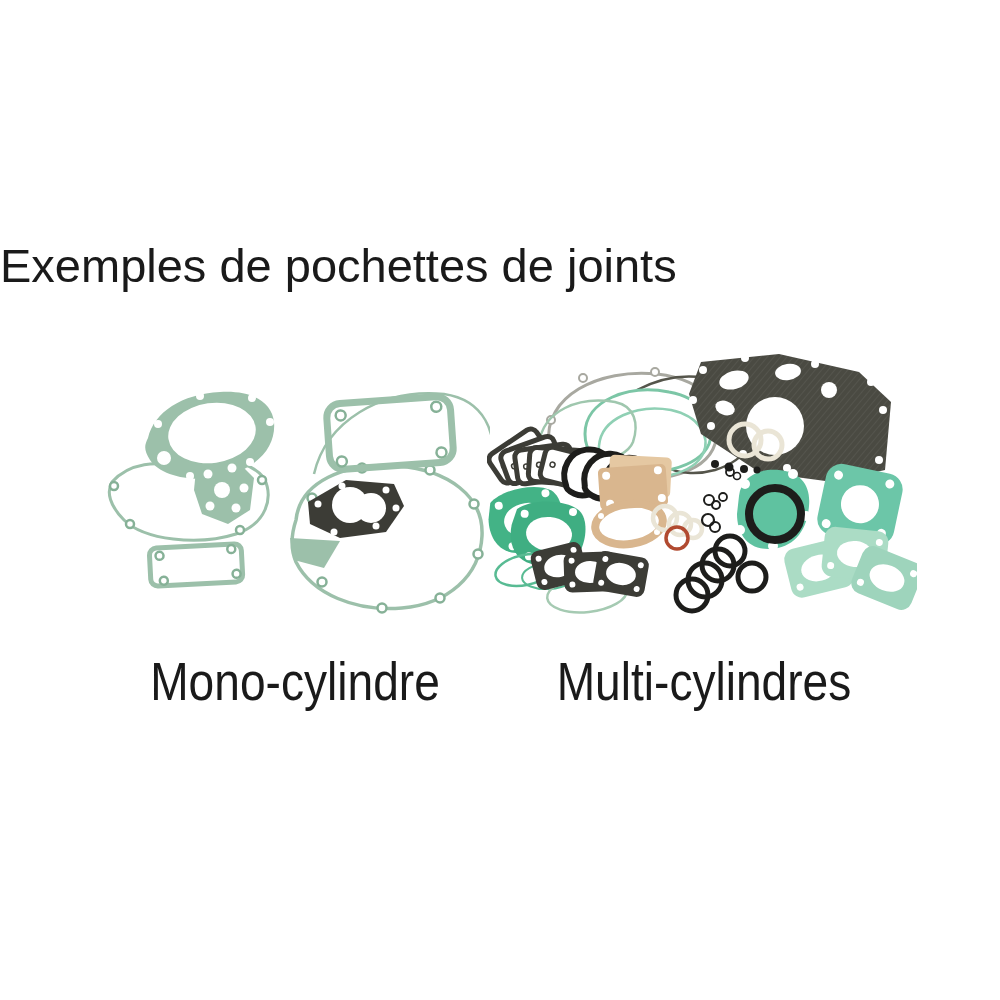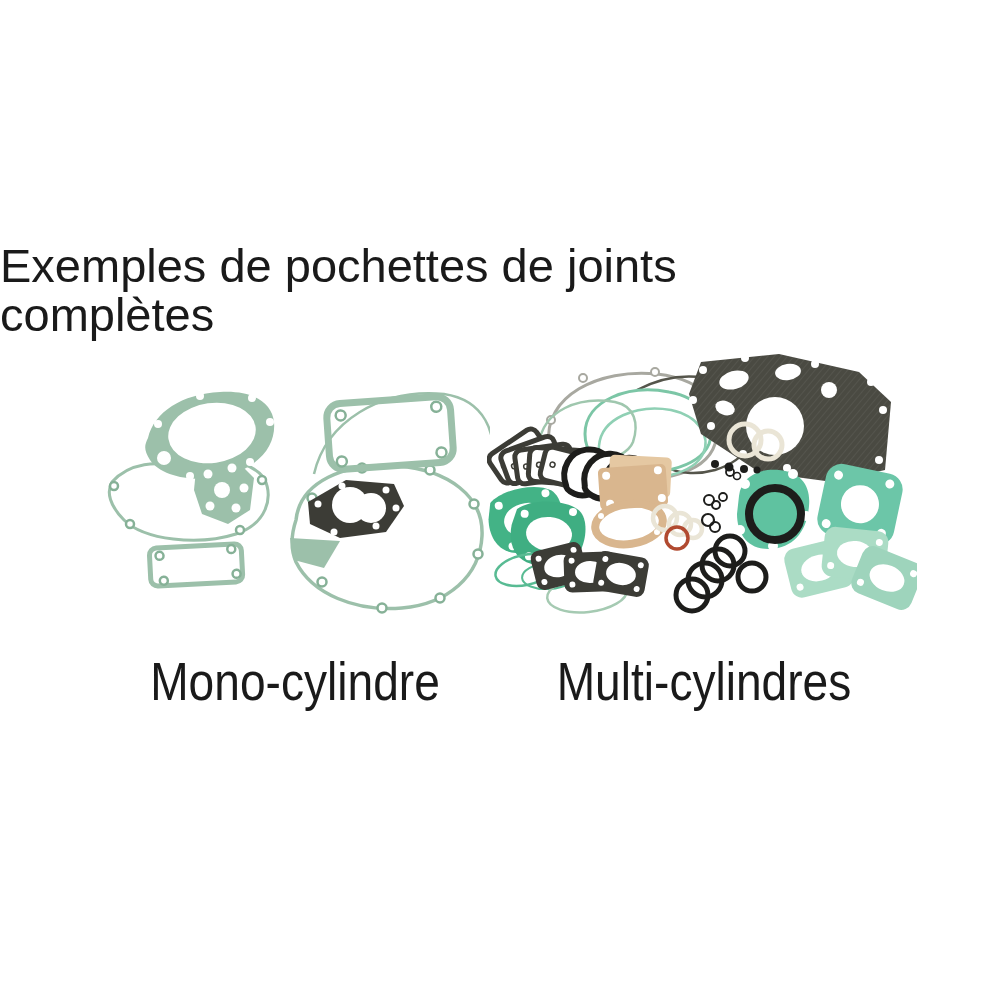--- a/index.html
+++ b/index.html
@@ -35,21 +35,20 @@
   .f-sage{fill:var(--sage-green);}
   .hole-sage{fill:#fff;stroke:var(--sage-stroke);stroke-width:2.5;}
   .f-dark{fill:var(--dark-gasket);}
   .hole{fill:#fff;}
 </style>
 </head>
 <body>
 
 <div class="title">
   <div>Exemples de pochettes de joints</div>
-  <div>complètes</div>
 </div>
 
 <figure id="photo-left">
   <svg viewBox="0 0 390 258" xmlns="http://www.w3.org/2000/svg">
 
     <g>
       <path d="M12,104 C28,86 58,80 84,92 C108,76 148,80 164,100 C174,120 166,146 136,156 C98,168 44,162 24,142 C10,128 6,114 12,104 Z" class="st-sage" stroke-width="3"></path>
       <circle cx="14" cy="108" r="4" class="hole-sage"></circle>
       <circle cx="86" cy="90" r="4" class="hole-sage"></circle>
       <circle cx="162" cy="102" r="4" class="hole-sage"></circle>

